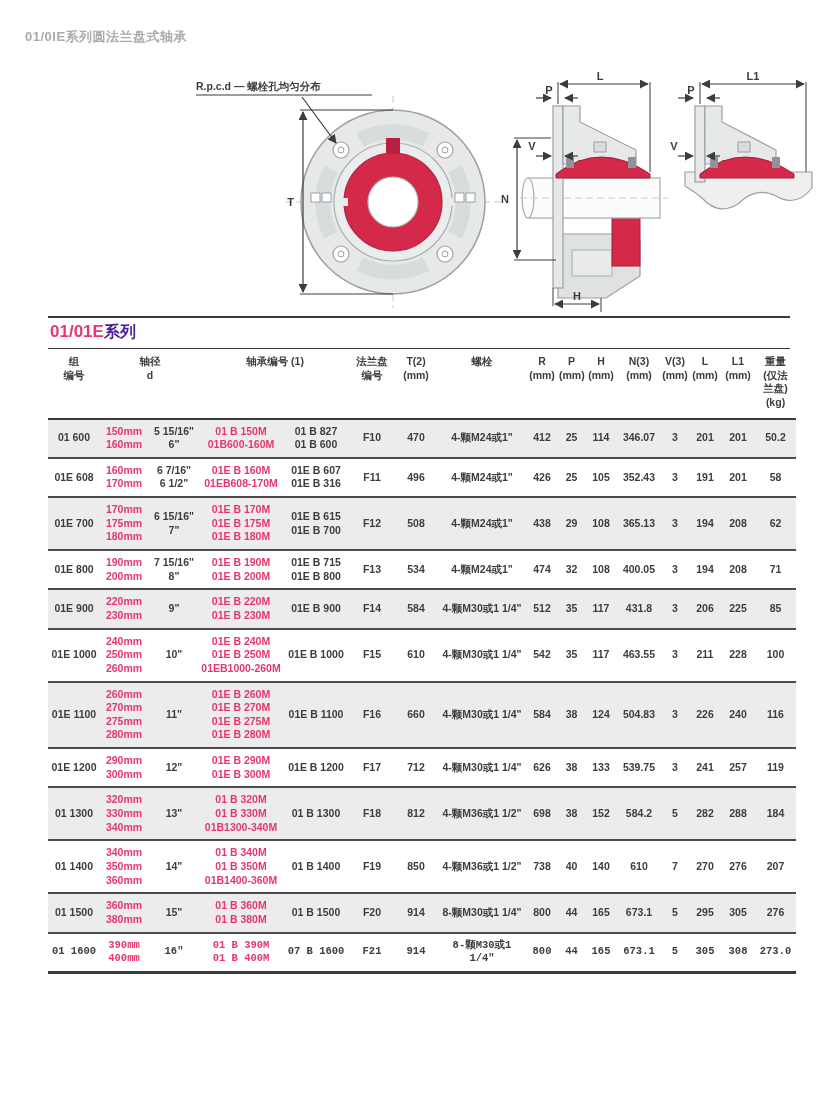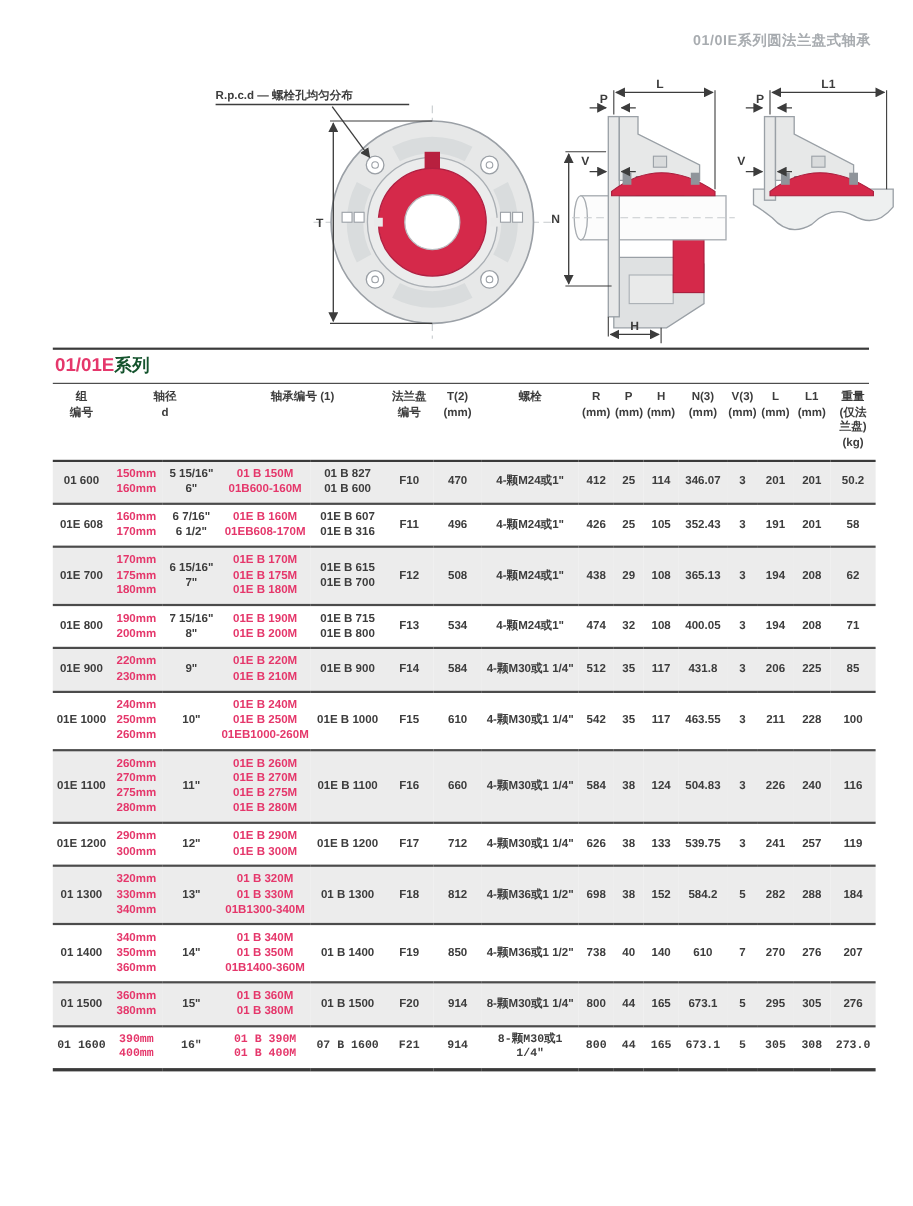--- a/index.html
+++ b/index.html
@@ -3,32 +3,32 @@
 <meta charset="utf-8">
 <style>
   html,body{margin:0;padding:0;}
   body{
     width:830px;height:1096px;background:#ffffff;overflow:hidden;
     font-family:"Liberation Sans","DejaVu Sans",sans-serif;
     color:#3d3d3d;position:relative;
   }
   .page-header{
     position:absolute;top:28px;left:0;right:38px;
-    text-align:right;font-size:13px;font-weight:bold;color:#a8acb0;
+    font-size:13px;font-weight:bold;color:#a8acb0;
     letter-spacing:0.5px;
     padding-left:25px;
   }
   .drawings{position:absolute;top:60px;left:0;width:830px;height:254px;}
   .section-bar{
     position:absolute;top:316px;left:48px;right:40px;
     border-top:2px solid #3a3a3a;border-bottom:1.5px solid #3a3a3a;
     padding:4px 0 5px 2px;
   }
   .section-bar .accent{color:#e5376b;font-size:17px;font-weight:bold;}
-  .section-bar .rest{color:#14532d;font-size:16px;font-weight:bold;}
+  .section-bar .rest{color:#4c1d95;font-size:16px;font-weight:bold;}
   .tbl-wrap{position:absolute;top:352px;left:48px;right:38px;}
   table{border-collapse:collapse;table-layout:fixed;width:744px;}
   thead th{
     font-size:10.5px;font-weight:bold;color:#3d3d3d;text-align:center;
     vertical-align:top;padding:3px 1px 8px 1px;line-height:1.3;
     border-bottom:2.5px solid #3a3a3a;
   }
   tbody td{
     font-size:10.5px;line-height:1.3;text-align:center;vertical-align:middle;
     padding:5px 1px;color:#3d3d3d;font-weight:bold;
@@ -483,21 +483,21 @@
           </td>
           <td class="red">
             <div>220mm</div>
             <div>230mm</div>
           </td>
           <td>
             <div>9"</div>
           </td>
           <td class="red">
             <div>01E B 220M</div>
-            <div>01E B 210M</div>
+            <div>01E B 230M</div>
           </td>
           <td>
             <div>01E B 900</div>
           </td>
           <td>
             <div>F14</div>
           </td>
           <td>
             <div>584</div>
           </td>

